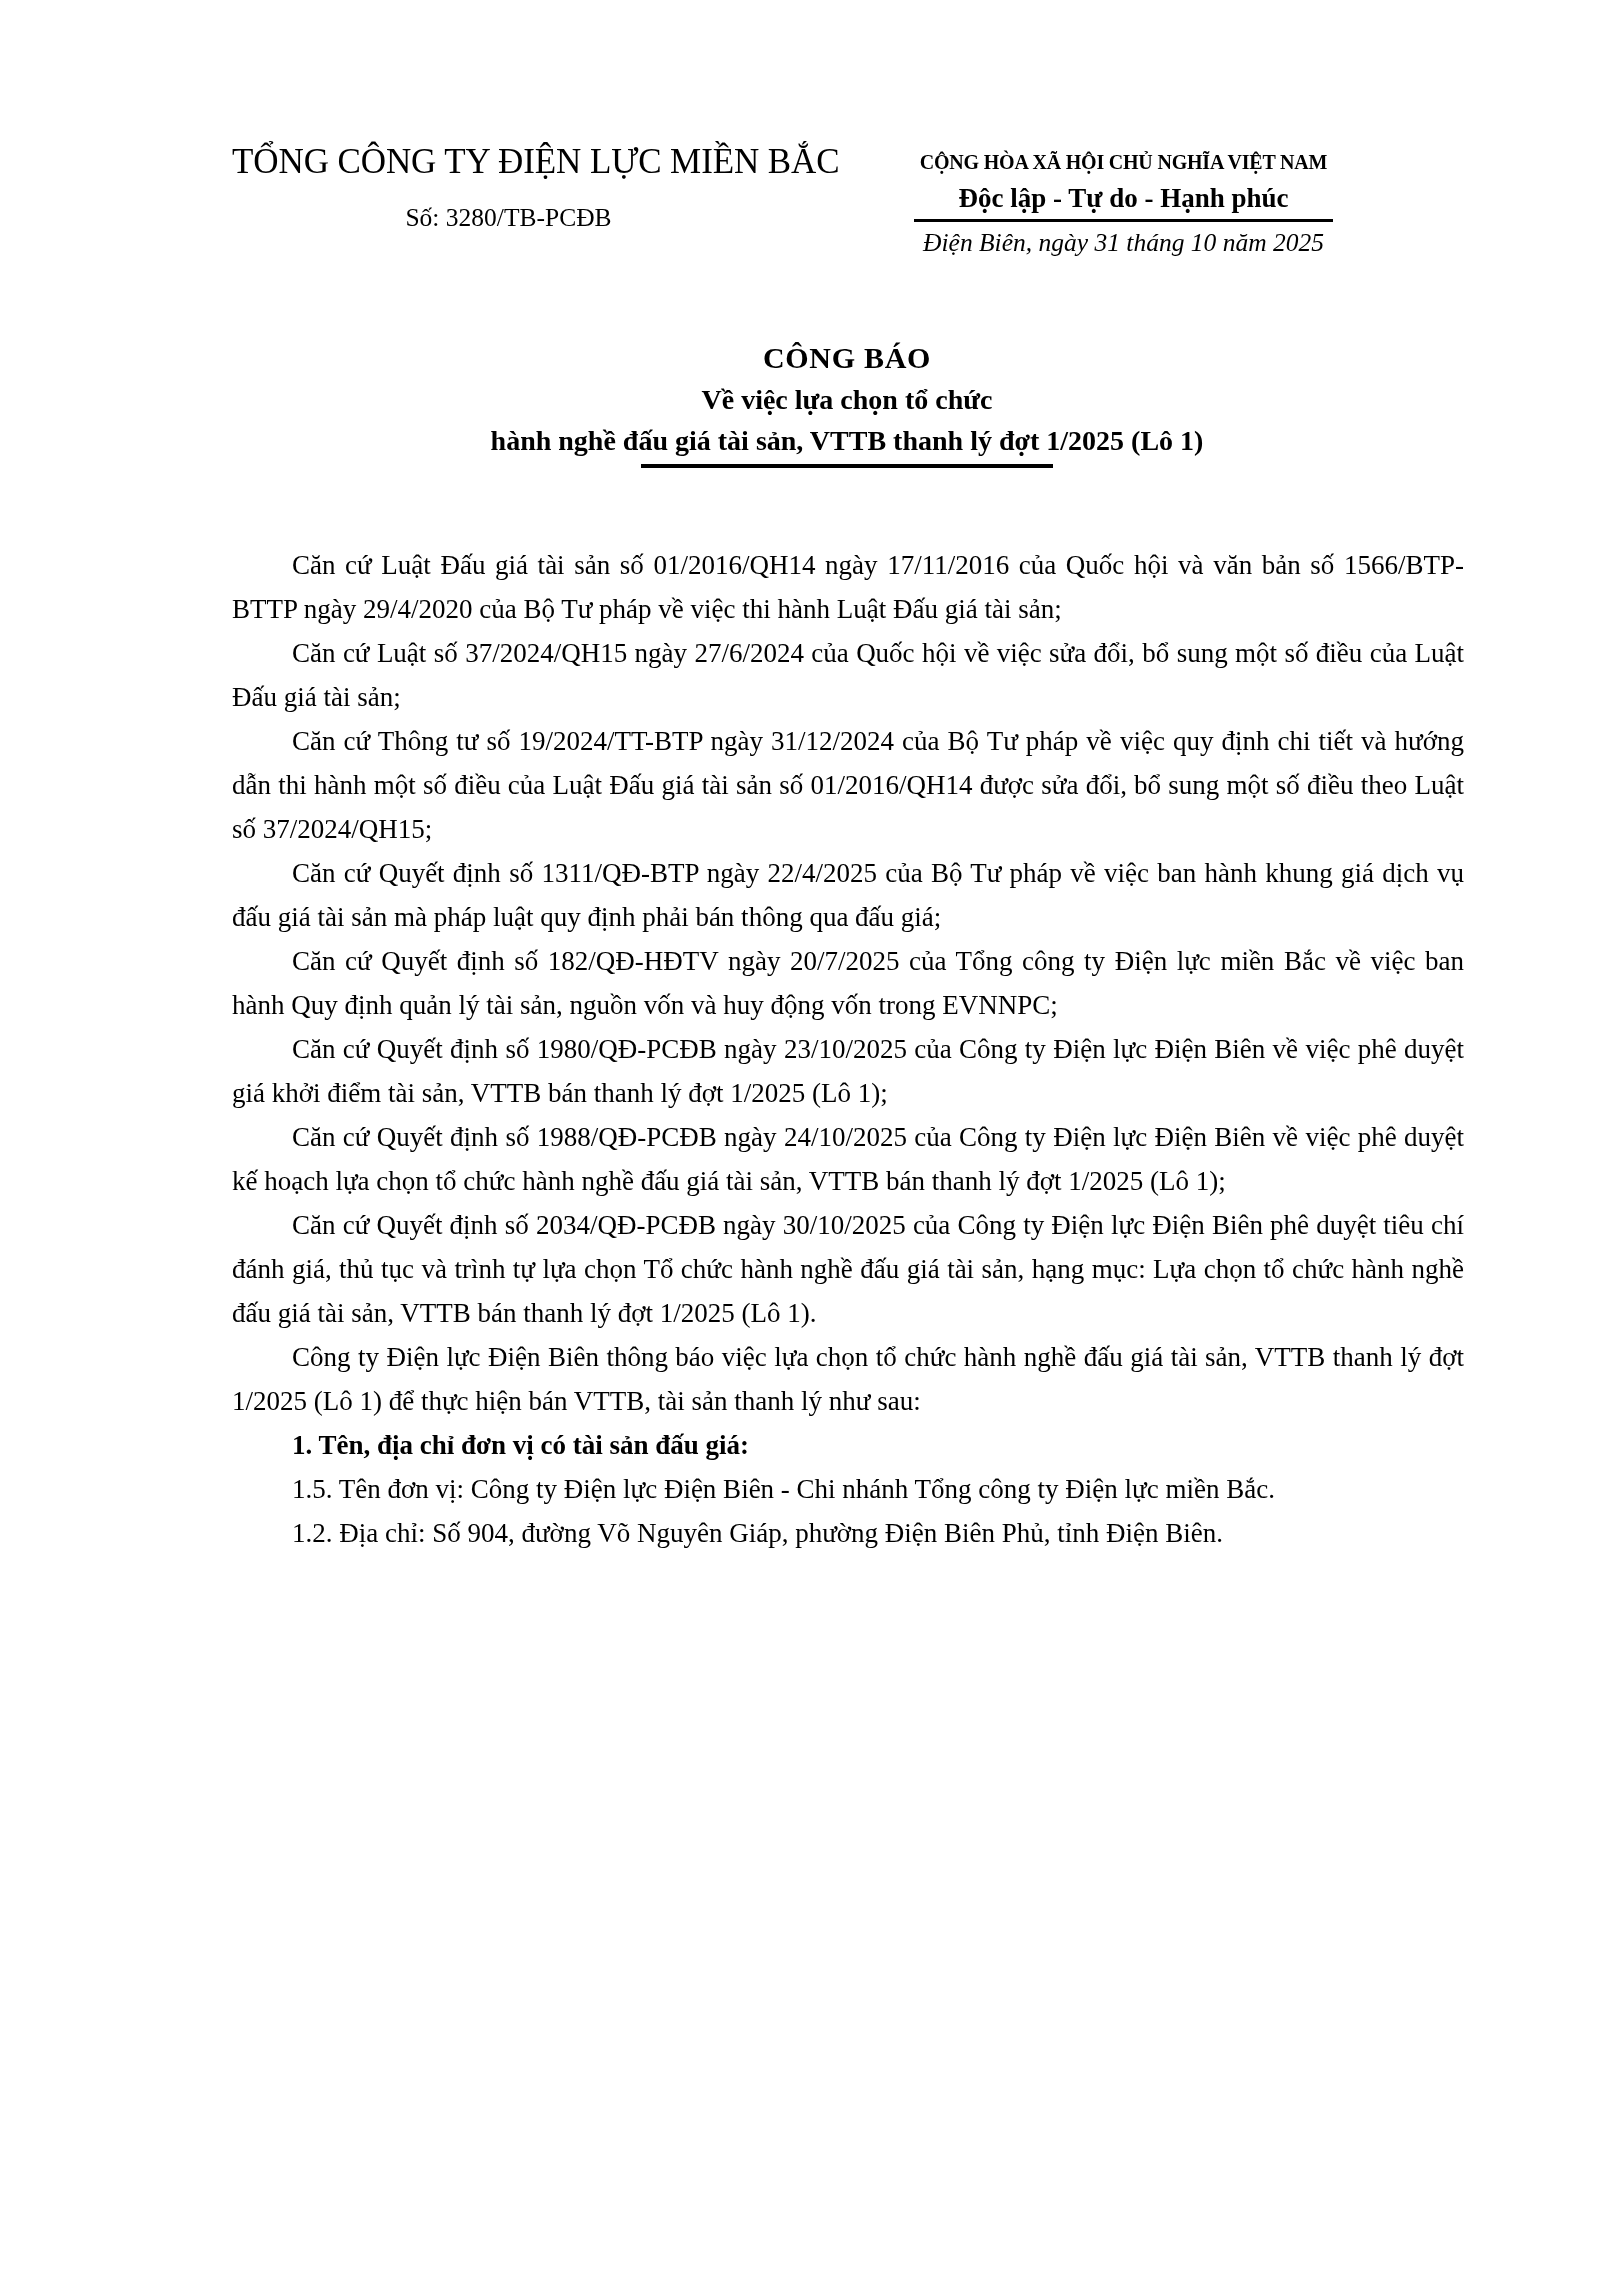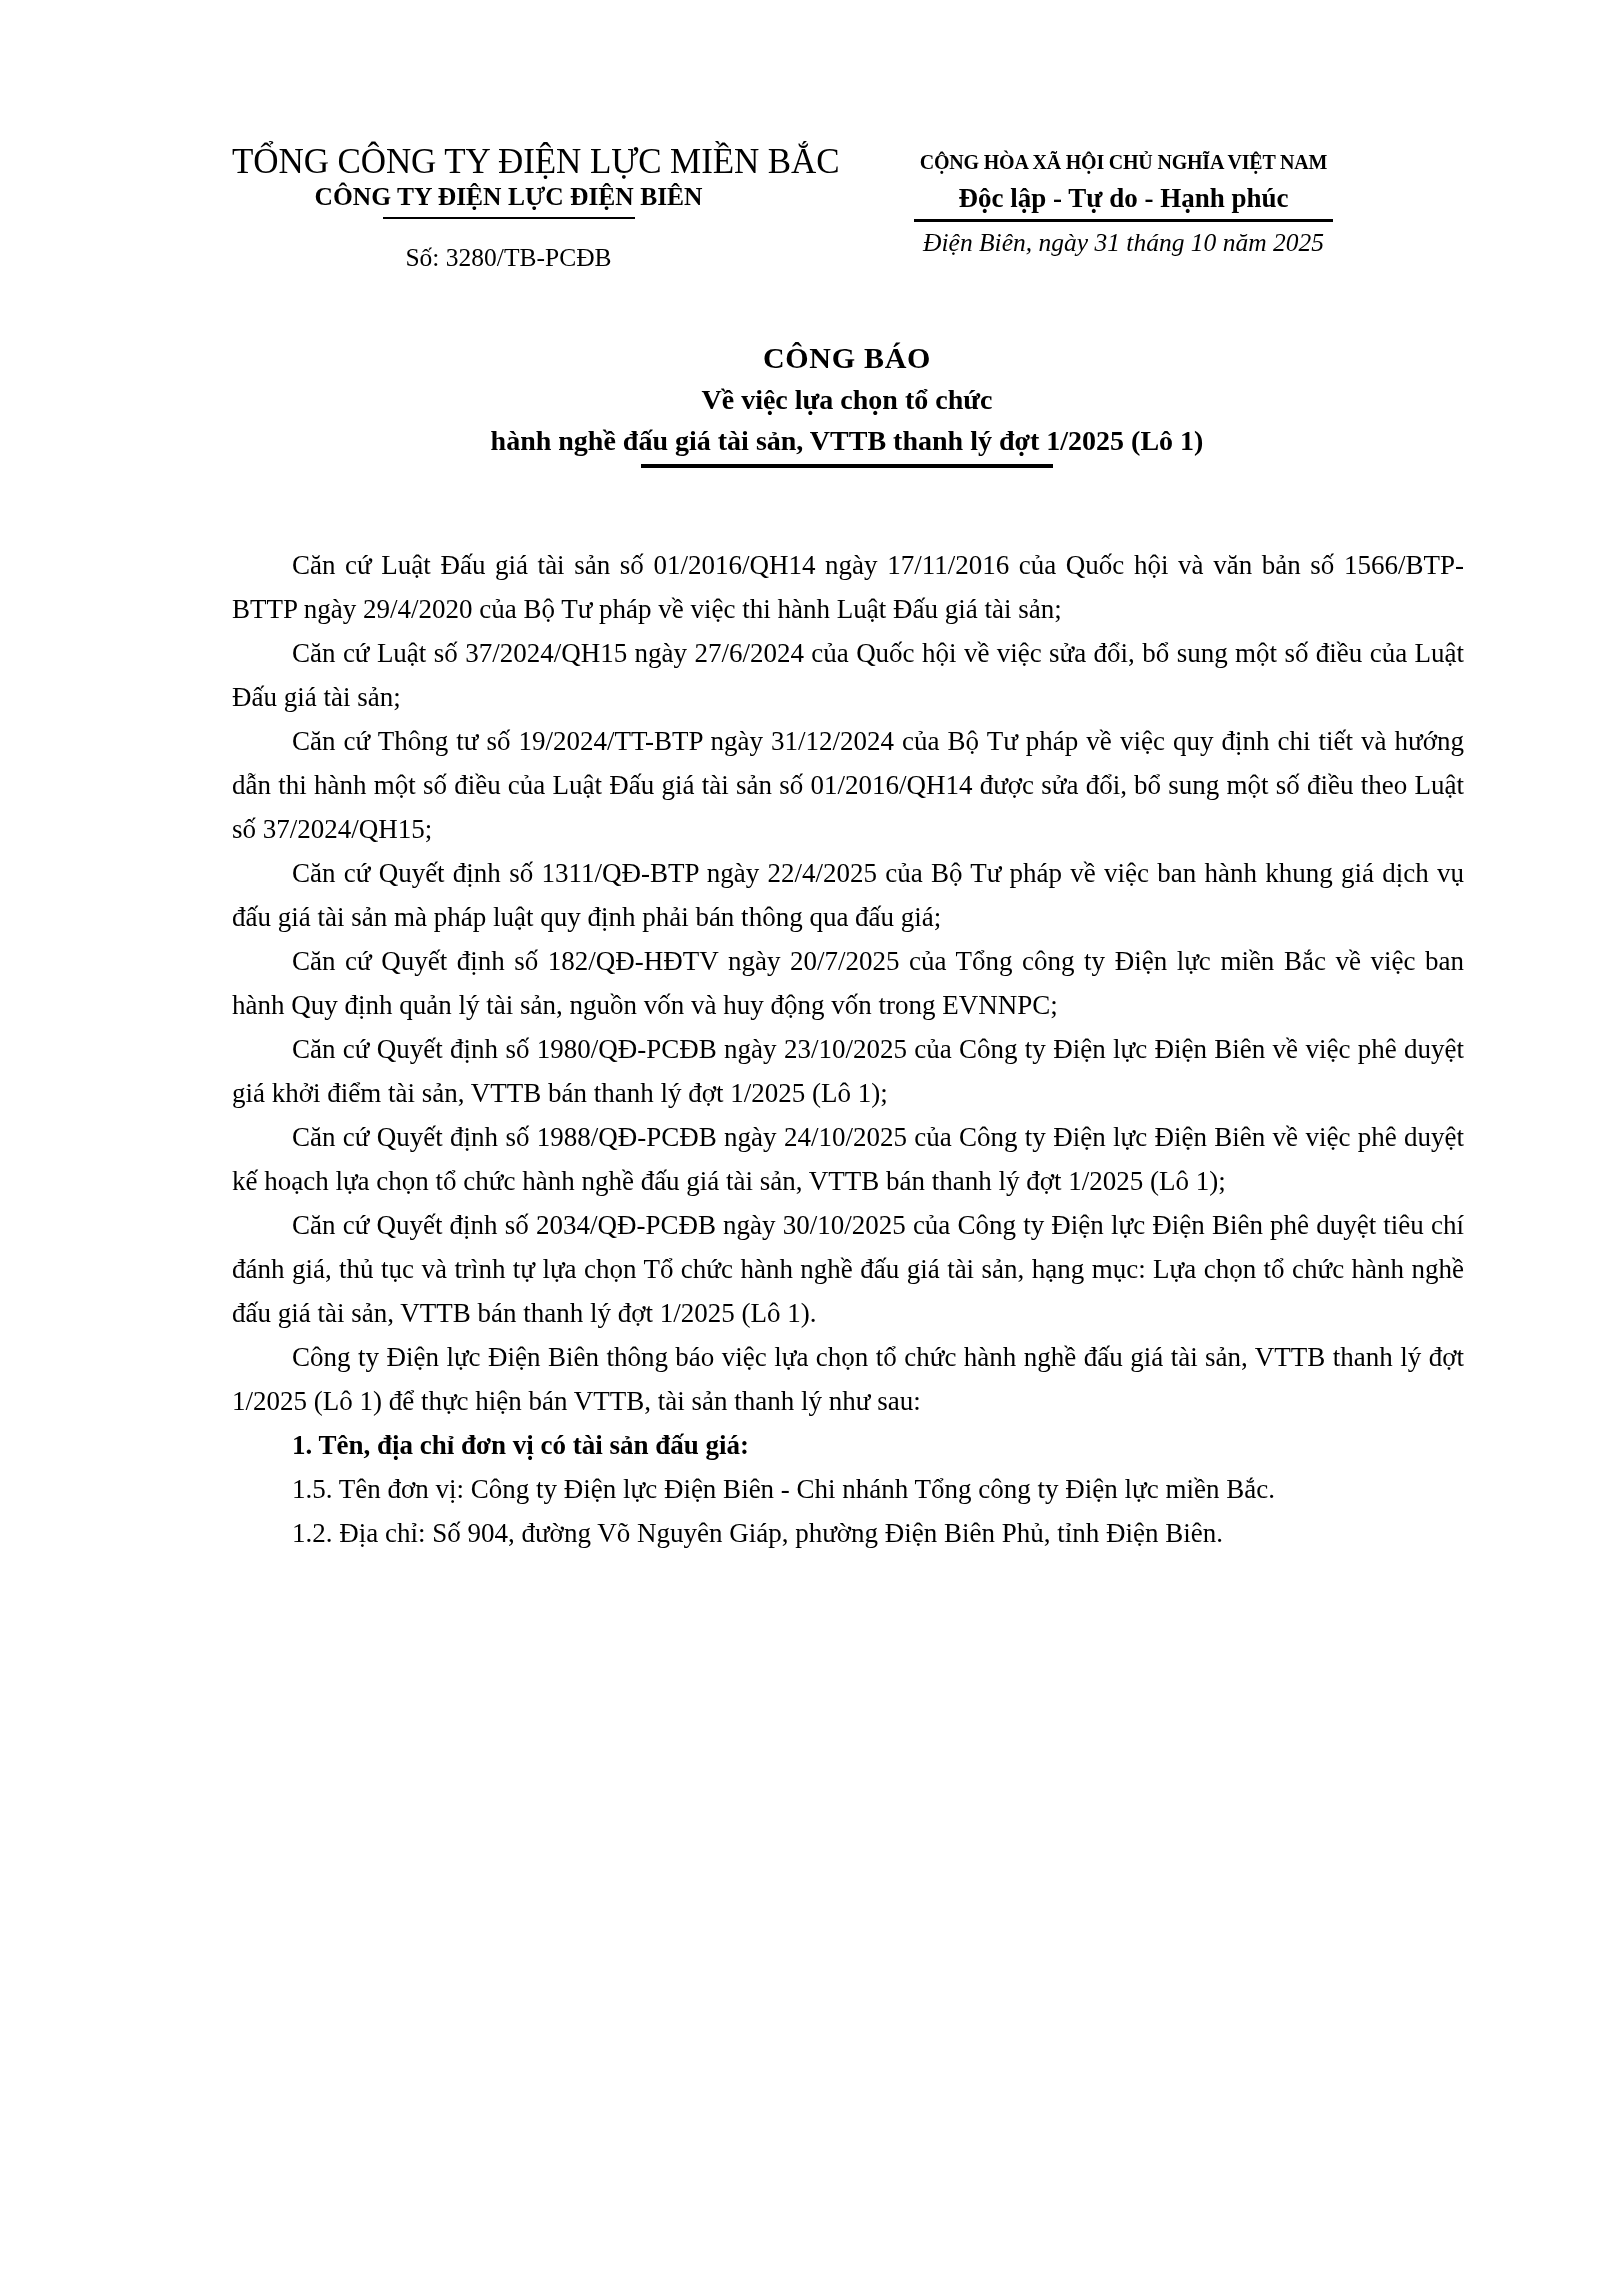--- a/index.html
+++ b/index.html
@@ -147,24 +147,20 @@
   }
 </style>
 </head>
 <body>
 
 <div class="page">
 
   <div class="header">
     <div class="header-left">
       <div class="org-line1">TỔNG CÔNG TY ĐIỆN LỰC MIỀN BẮC</div>
-      <div>
-        <span class="org-line2">CÔNG TY ĐIỆN LỰC ĐIỆN BIÊN</span>
-        <span class="org-underline"></span>
-      </div>
       <div class="doc-number">Số: 3280/TB-PCĐB</div>
     </div>
     <div class="header-right">
       <div class="nation-line1">CỘNG HÒA XÃ HỘI CHỦ NGHĨA VIỆT NAM</div>
       <div>
         <span class="nation-line2">Độc lập - Tự do - Hạnh phúc</span>
         <span class="nation-underline"></span>
       </div>
       <div class="place-date">Điện Biên, ngày 31 tháng 10 năm 2025</div>
     </div>

